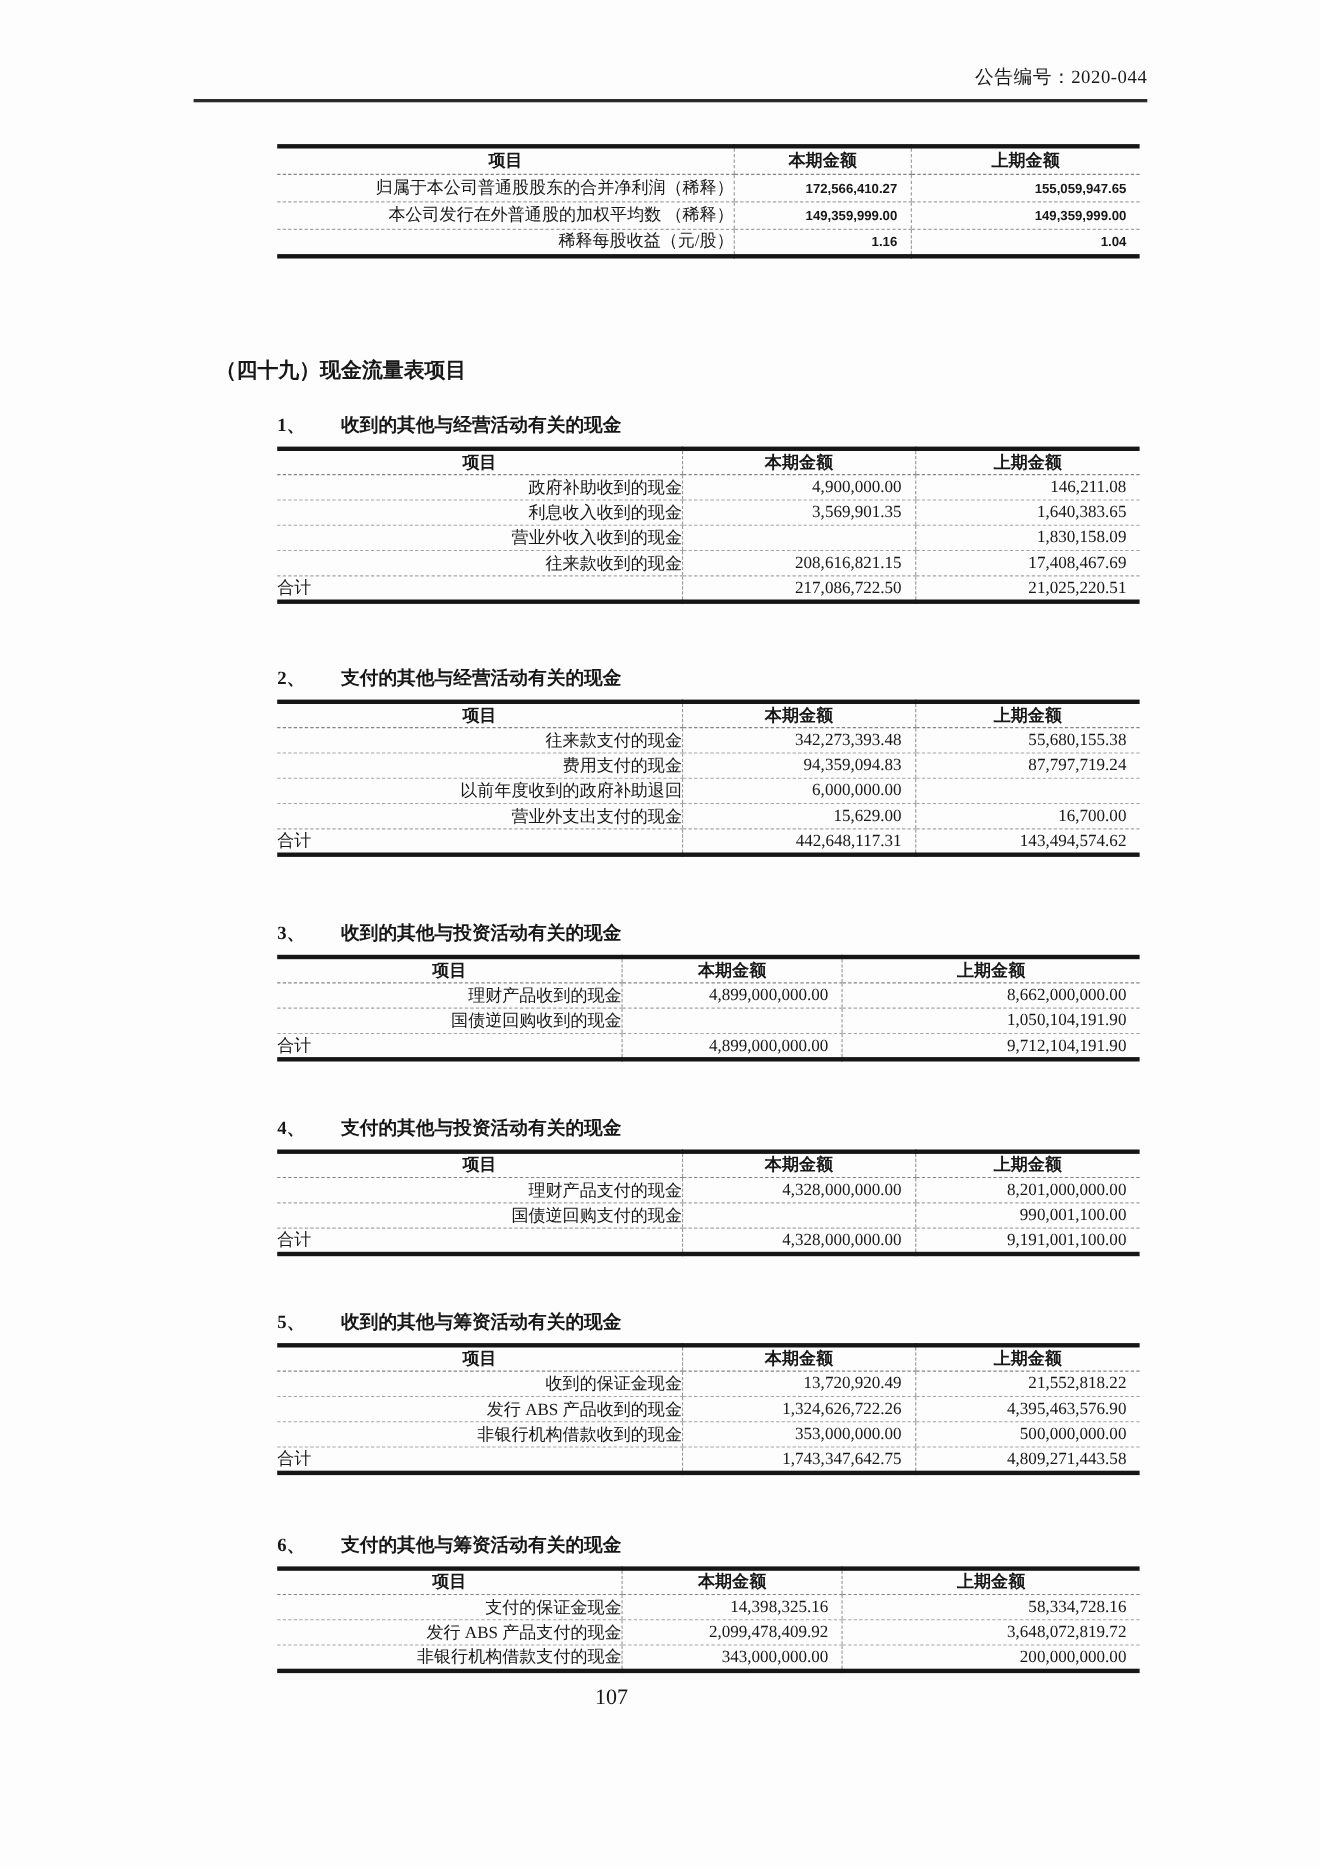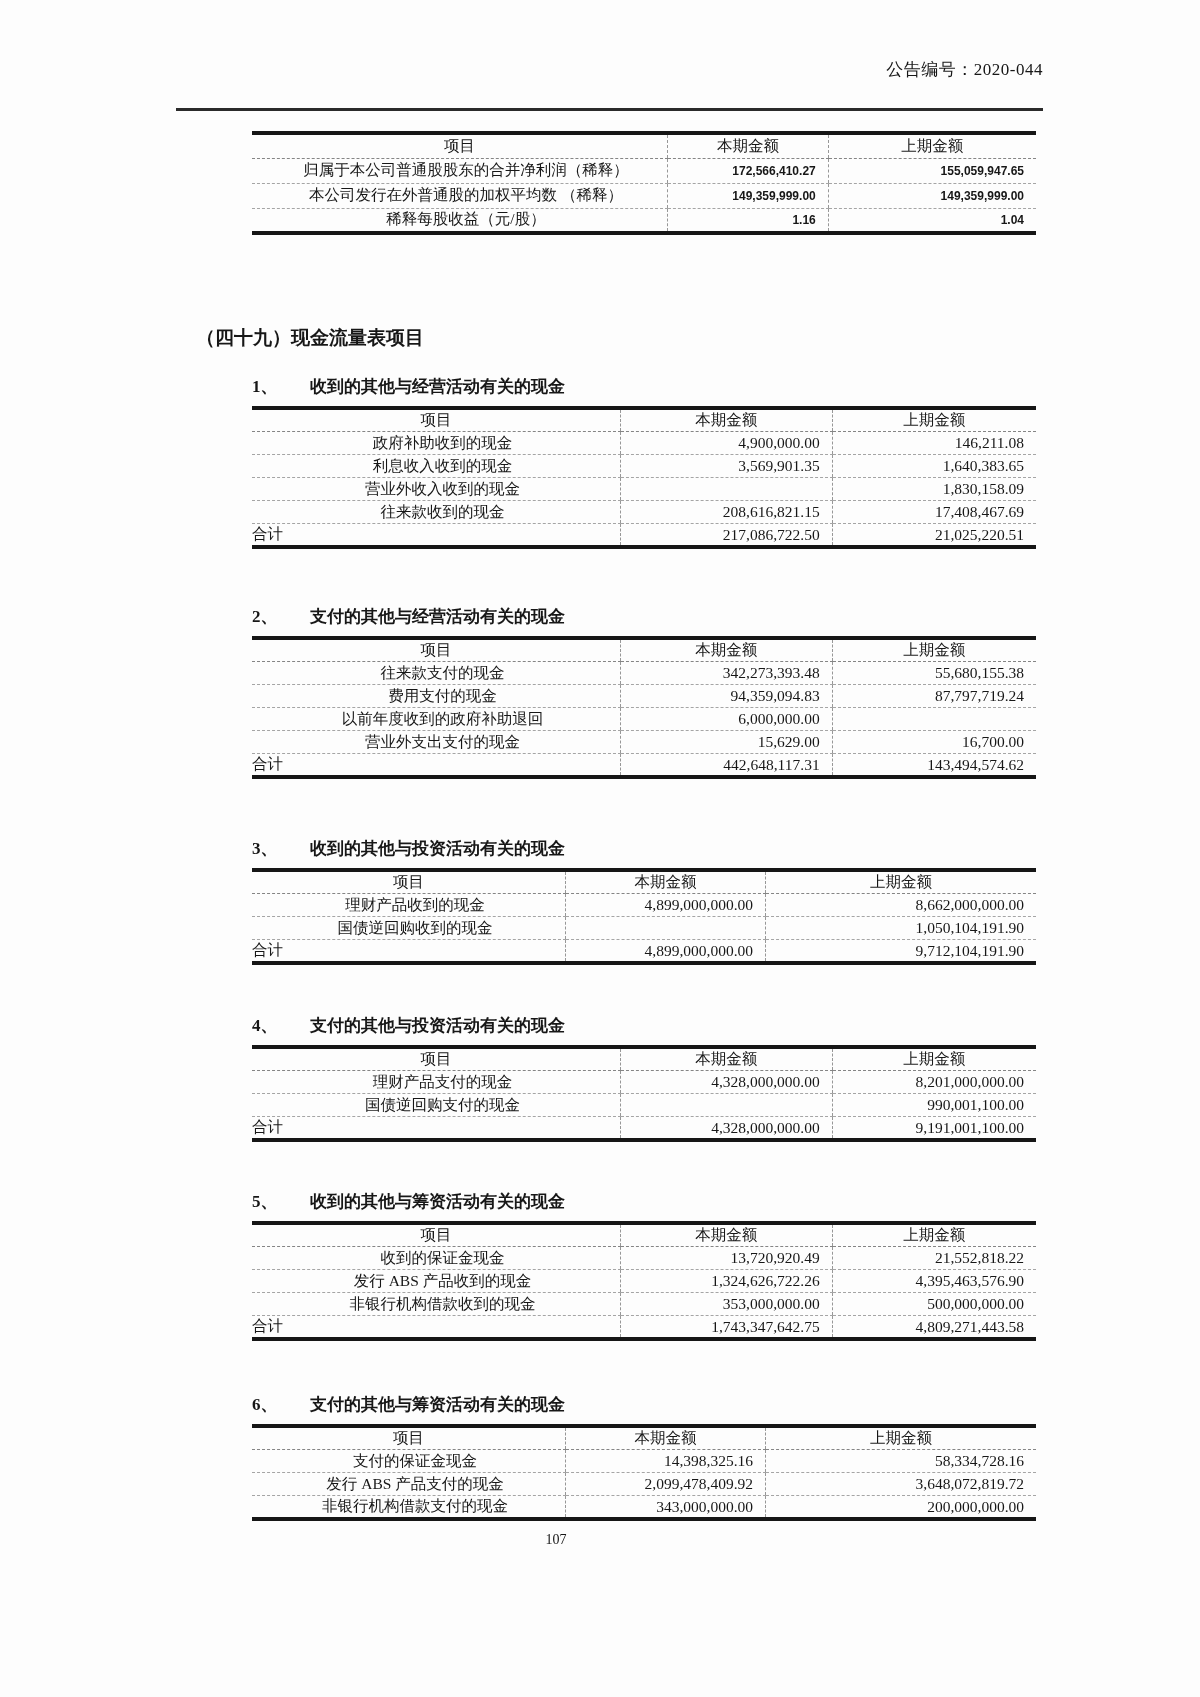--- a/index.html
+++ b/index.html
@@ -16,21 +16,21 @@
 
   
   .doc-header {
     position: absolute;
     top: 58px;
     left: 176px;
     width: 867px;
     text-align: right;
     font-size: 17px;
     letter-spacing: 0.5px;
-    padding-bottom: 27px;
+    padding-bottom: 9px;
     border-bottom: 3px solid #2b2b2b;
   }
 
   
   .section-heading {
     position: absolute;
     top: 326px;
     left: 196px;
     margin: 0;
     font-size: 19px;
@@ -54,34 +54,34 @@
   
   .fin-table {
     width: 100%;
     border-collapse: collapse;
     table-layout: fixed;
     border-top: 4px solid #161616;
     border-bottom: 4px solid #161616;
     font-size: 15.5px;
   }
   .fin-table th {
-    font-weight: normal;
+    font-weight: bold;
     text-align: center;
     height: 23px;
     padding: 0;
     border-bottom: 1px dashed #858585;
   }
   .fin-table td {
     height: 23px;
     padding: 0;
     border-bottom: 1px dashed #a5a5a5;
   }
   .fin-table tr:last-child td { border-bottom: none; }
   .fin-table th + th, .fin-table td + td { border-left: 1px dashed #979797; }
-  .fin-table td.item { text-align: center; padding-left: 13px; }
+  .fin-table td.item { text-align: right; padding-left: 13px; }
   .fin-table td.item.total { text-align: left; padding-left: 0; }
   .fin-table td.num { text-align: right; padding-right: 12px; font-variant-numeric: tabular-nums; }
 
   
   .cols-a th:nth-child(1) { width: 53%; }
   .cols-a th:nth-child(2) { width: 20.5%; }
   .cols-b th:nth-child(1) { width: 47%; }
   .cols-b th:nth-child(2) { width: 27%; }
   .cols-c th:nth-child(1) { width: 40%; }
   .cols-c th:nth-child(2) { width: 25.5%; }
@@ -93,21 +93,21 @@
     font-weight: bold;
     font-size: 12px;
   }
 
   .page-number {
     position: absolute;
     top: 1532px;
     left: 0;
     width: 1112px;
     text-align: center;
-    font-size: 14px;
+    font-size: 20px;
   }
 </style>
 </head>
 <body>
 
 <div class="page">
 
   <header class="doc-header">
     <span>公告编号：2020-044</span>
   </header>

